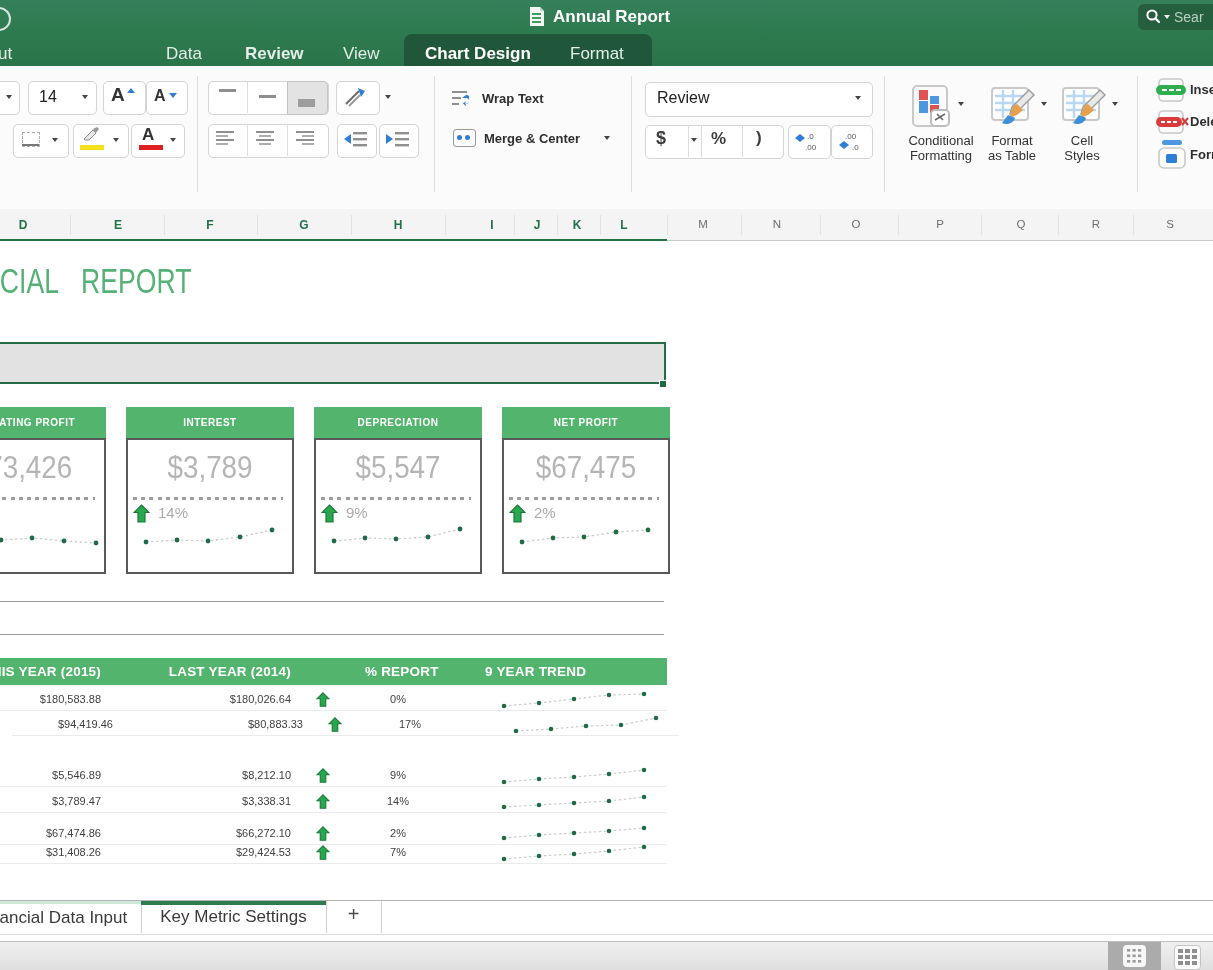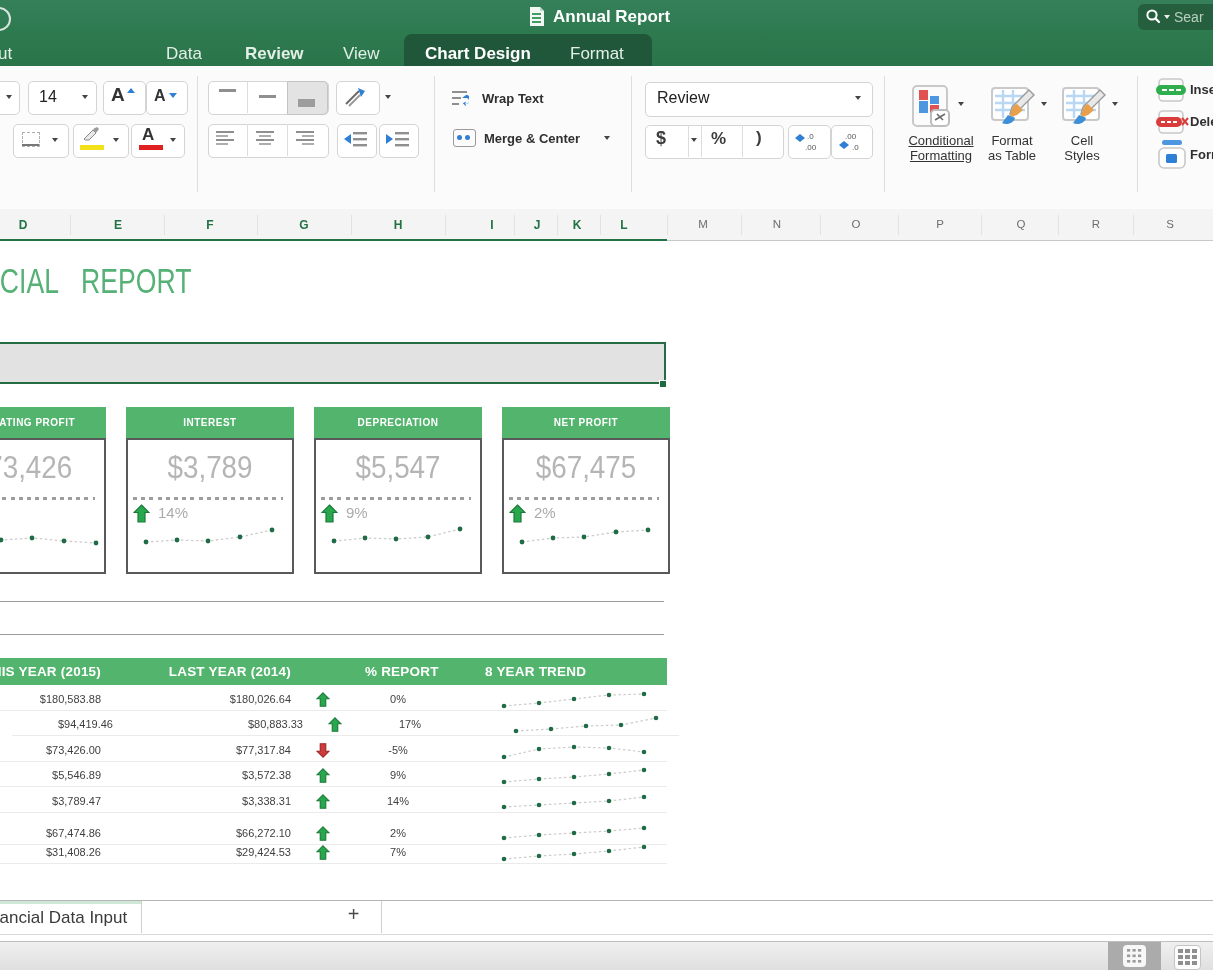--- a/index.html
+++ b/index.html
@@ -193,21 +193,21 @@
     <svg style="position:absolute;left:911px;top:18px;" width="44" height="48" viewBox="0 0 44 48">
       <rect x="2" y="2" width="34" height="40" rx="4" fill="none" stroke="#c9c9c9" stroke-width="2"></rect>
       <rect x="8" y="6" width="9" height="10" fill="#e05252"></rect>
       <rect x="8" y="17" width="9" height="12" fill="#4d96e0"></rect>
       <rect x="19" y="12" width="9" height="8" fill="#4d96e0"></rect>
       <rect x="19" y="21" width="9" height="8" fill="#e05252"></rect>
       <rect x="20" y="26" width="18" height="16" rx="4" fill="#fff" stroke="#bdbdbd" stroke-width="2"></rect>
       <path d="M24 36 l10 -6 M26 30 l6 6" stroke="#6a6a6a" stroke-width="1.6"></path>
     </svg>
     <div class="caret" style="left:958px;top:36px;"></div>
-    <div class="riblabel" style="left:896px;top:68px;width:90px;text-decoration:underline;">Conditional<br>Formatting</div>
+    <div class="riblabel" style="left:896px;top:68px;width:90px;">Conditional<br>Formatting</div>
 
     <svg style="position:absolute;left:991px;top:18px;" width="46" height="48" viewBox="0 0 46 48">
       <rect x="1" y="4" width="36" height="32" rx="3" fill="#fff" stroke="#c9c9c9" stroke-width="2"></rect>
       <path d="M4 12 h30 M4 19 h30 M4 26 h30 M12 6 v28 M22 6 v28" stroke="#b9d7f2" stroke-width="2.4"></path>
       <path d="M38 6 l5 5 -17 17 -7 2 2 -7 z" fill="#e8e8e8" stroke="#9a9a9a" stroke-width="1.4"></path>
       <path d="M26 20 l6 6 -6 5 -9 3 c4 -2 2 -12 9 -14 z" fill="#e8a04c"></path>
       <path d="M17 31 l-6 8 c6 3 12 -1 13 -5 z" fill="#3c8fd8"></path>
     </svg>
     <div class="caret" style="left:1041px;top:36px;"></div>
     <div class="riblabel" style="left:977px;top:68px;width:70px;">Format<br>as Table</div>
@@ -354,21 +354,21 @@
       </svg>
     </div>
 
     <div style="position:absolute;left:0;top:360px;width:664px;height:1px;background:#9b9b9b;"></div>
     <div style="position:absolute;left:0;top:393px;width:664px;height:1px;background:#9b9b9b;"></div>
 
     <div style="position:absolute;left:0;top:417px;width:667px;height:27px;background:#52b46d;color:#fff;font-weight:700;font-size:13.5px;letter-spacing:0.2px;">
       <div style="position:absolute;right:566px;top:6px;white-space:nowrap;">THIS YEAR (2015)</div>
       <div style="position:absolute;right:376px;top:6px;">LAST YEAR (2014)</div>
       <div style="position:absolute;left:365px;top:6px;">% REPORT</div>
-      <div style="position:absolute;left:485px;top:6px;">8 YEAR TREND</div>
+      <div style="position:absolute;left:485px;top:6px;">9 YEAR TREND</div>
     </div>
     <div class="trow" style="top:444px;">
         <span class="c1">$180,583.88</span>
         <span class="c2">$180,026.64</span>
       <svg style="position:absolute;left:316px;top:7px;" width="14" height="15" viewBox="0 0 17 19">
           <path d="M8.5 1 L16 8.5 H12 V18 H5 V8.5 H1 Z" fill="#28a74f" stroke="#1a7a38" stroke-width="1.4"></path>
         </svg>
       <span class="cp">0%</span>
       <svg style="position:absolute;left:498px;top:5px;" width="152" height="20" viewBox="0 0 152 20">
           <polyline points="6,16 41,13 76,9 111,5 146,4" fill="none" stroke="#cbcbcb" stroke-width="1.2" stroke-dasharray="2.5,2.5"></polyline>
@@ -388,39 +388,23 @@
       <span class="cp">17%</span>
       <svg style="position:absolute;left:498px;top:5px;" width="152" height="20" viewBox="0 0 152 20">
           <polyline points="6,16 41,14 76,11 111,10 146,3" fill="none" stroke="#cbcbcb" stroke-width="1.2" stroke-dasharray="2.5,2.5"></polyline>
           <circle cx="6" cy="16" r="2.3" fill="#1f6b45"></circle>
           <circle cx="41" cy="14" r="2.3" fill="#1f6b45"></circle>
           <circle cx="76" cy="11" r="2.3" fill="#1f6b45"></circle>
           <circle cx="111" cy="10" r="2.3" fill="#1f6b45"></circle>
           <circle cx="146" cy="3" r="2.3" fill="#1f6b45"></circle>
         </svg>
     </div>
-    <div class="trow" style="top:495px;">
-        <span class="c1">$73,426.00</span>
-        <span class="c2">$77,317.84</span>
-      <svg style="position:absolute;left:316px;top:7px;" width="14" height="15" viewBox="0 0 17 19">
-          <path d="M8.5 1 L16 8.5 H12 V18 H5 V8.5 H1 Z" fill="#d23b3b" stroke="#9b2727" stroke-width="1.4" transform="rotate(180 8.5 9.5)"></path>
-        </svg>
-      <span class="cp">-5%</span>
-      <svg style="position:absolute;left:498px;top:5px;" width="152" height="20" viewBox="0 0 152 20">
-          <polyline points="6,16 41,8 76,6 111,7 146,11" fill="none" stroke="#cbcbcb" stroke-width="1.2" stroke-dasharray="2.5,2.5"></polyline>
-          <circle cx="6" cy="16" r="2.3" fill="#1f6b45"></circle>
-          <circle cx="41" cy="8" r="2.3" fill="#1f6b45"></circle>
-          <circle cx="76" cy="6" r="2.3" fill="#1f6b45"></circle>
-          <circle cx="111" cy="7" r="2.3" fill="#1f6b45"></circle>
-          <circle cx="146" cy="11" r="2.3" fill="#1f6b45"></circle>
-        </svg>
-    </div>
     <div class="trow" style="top:520px;">
         <span class="c1">$5,546.89</span>
-        <span class="c2">$3,572.38</span>
+        <span class="c2">$8,212.10</span>
       <svg style="position:absolute;left:316px;top:7px;" width="14" height="15" viewBox="0 0 17 19">
           <path d="M8.5 1 L16 8.5 H12 V18 H5 V8.5 H1 Z" fill="#28a74f" stroke="#1a7a38" stroke-width="1.4"></path>
         </svg>
       <span class="cp">9%</span>
       <svg style="position:absolute;left:498px;top:5px;" width="152" height="20" viewBox="0 0 152 20">
           <polyline points="6,16 41,13 76,11 111,8 146,4" fill="none" stroke="#cbcbcb" stroke-width="1.2" stroke-dasharray="2.5,2.5"></polyline>
           <circle cx="6" cy="16" r="2.3" fill="#1f6b45"></circle>
           <circle cx="41" cy="13" r="2.3" fill="#1f6b45"></circle>
           <circle cx="76" cy="11" r="2.3" fill="#1f6b45"></circle>
           <circle cx="111" cy="8" r="2.3" fill="#1f6b45"></circle>
@@ -473,20 +457,24 @@
           <circle cx="76" cy="11" r="2.3" fill="#1f6b45"></circle>
           <circle cx="111" cy="8" r="2.3" fill="#1f6b45"></circle>
           <circle cx="146" cy="4" r="2.3" fill="#1f6b45"></circle>
         </svg>
     </div>
   </div>
   <div class="abs" id="tabbar">
     <div style="position:absolute;left:0;top:0;width:141px;height:32px;border-right:1px solid #cfcfcf;overflow:hidden;">
       <div style="position:absolute;left:0;top:0;width:141px;height:3px;background:#cfe7d6;"></div>
       <div style="position:absolute;left:-24px;top:7px;font-size:17px;color:#3a3a3a;white-space:nowrap;">Financial Data Input</div>
+    </div>
+    <div style="position:absolute;left:141px;top:0;width:185px;height:32px;border-right:1px solid #cfcfcf;">
+      <div style="position:absolute;left:0;top:0;width:185px;height:4px;background:#2d7c4e;"></div>
+      <div style="position:absolute;left:0;top:6px;width:185px;text-align:center;font-size:17px;color:#3a3a3a;">Key Metric Settings</div>
     </div>
     <div style="position:absolute;left:326px;top:0;width:55px;height:32px;border-right:1px solid #cfcfcf;">
       <div style="position:absolute;left:0;top:2px;width:55px;text-align:center;font-size:20px;color:#4a4a4a;">+</div>
     </div>
   </div>
   <div class="abs" id="statusbar">
     <div style="position:absolute;left:1108px;top:0;width:53px;height:29px;background:#ababab;">
       <div style="position:absolute;left:15px;top:3px;width:23px;height:22px;background:#f7f7f7;border-radius:4px;">
         <svg style="position:absolute;left:3px;top:3px;" width="17" height="16" viewBox="0 0 17 16">
           <g fill="#9a9a9a">

